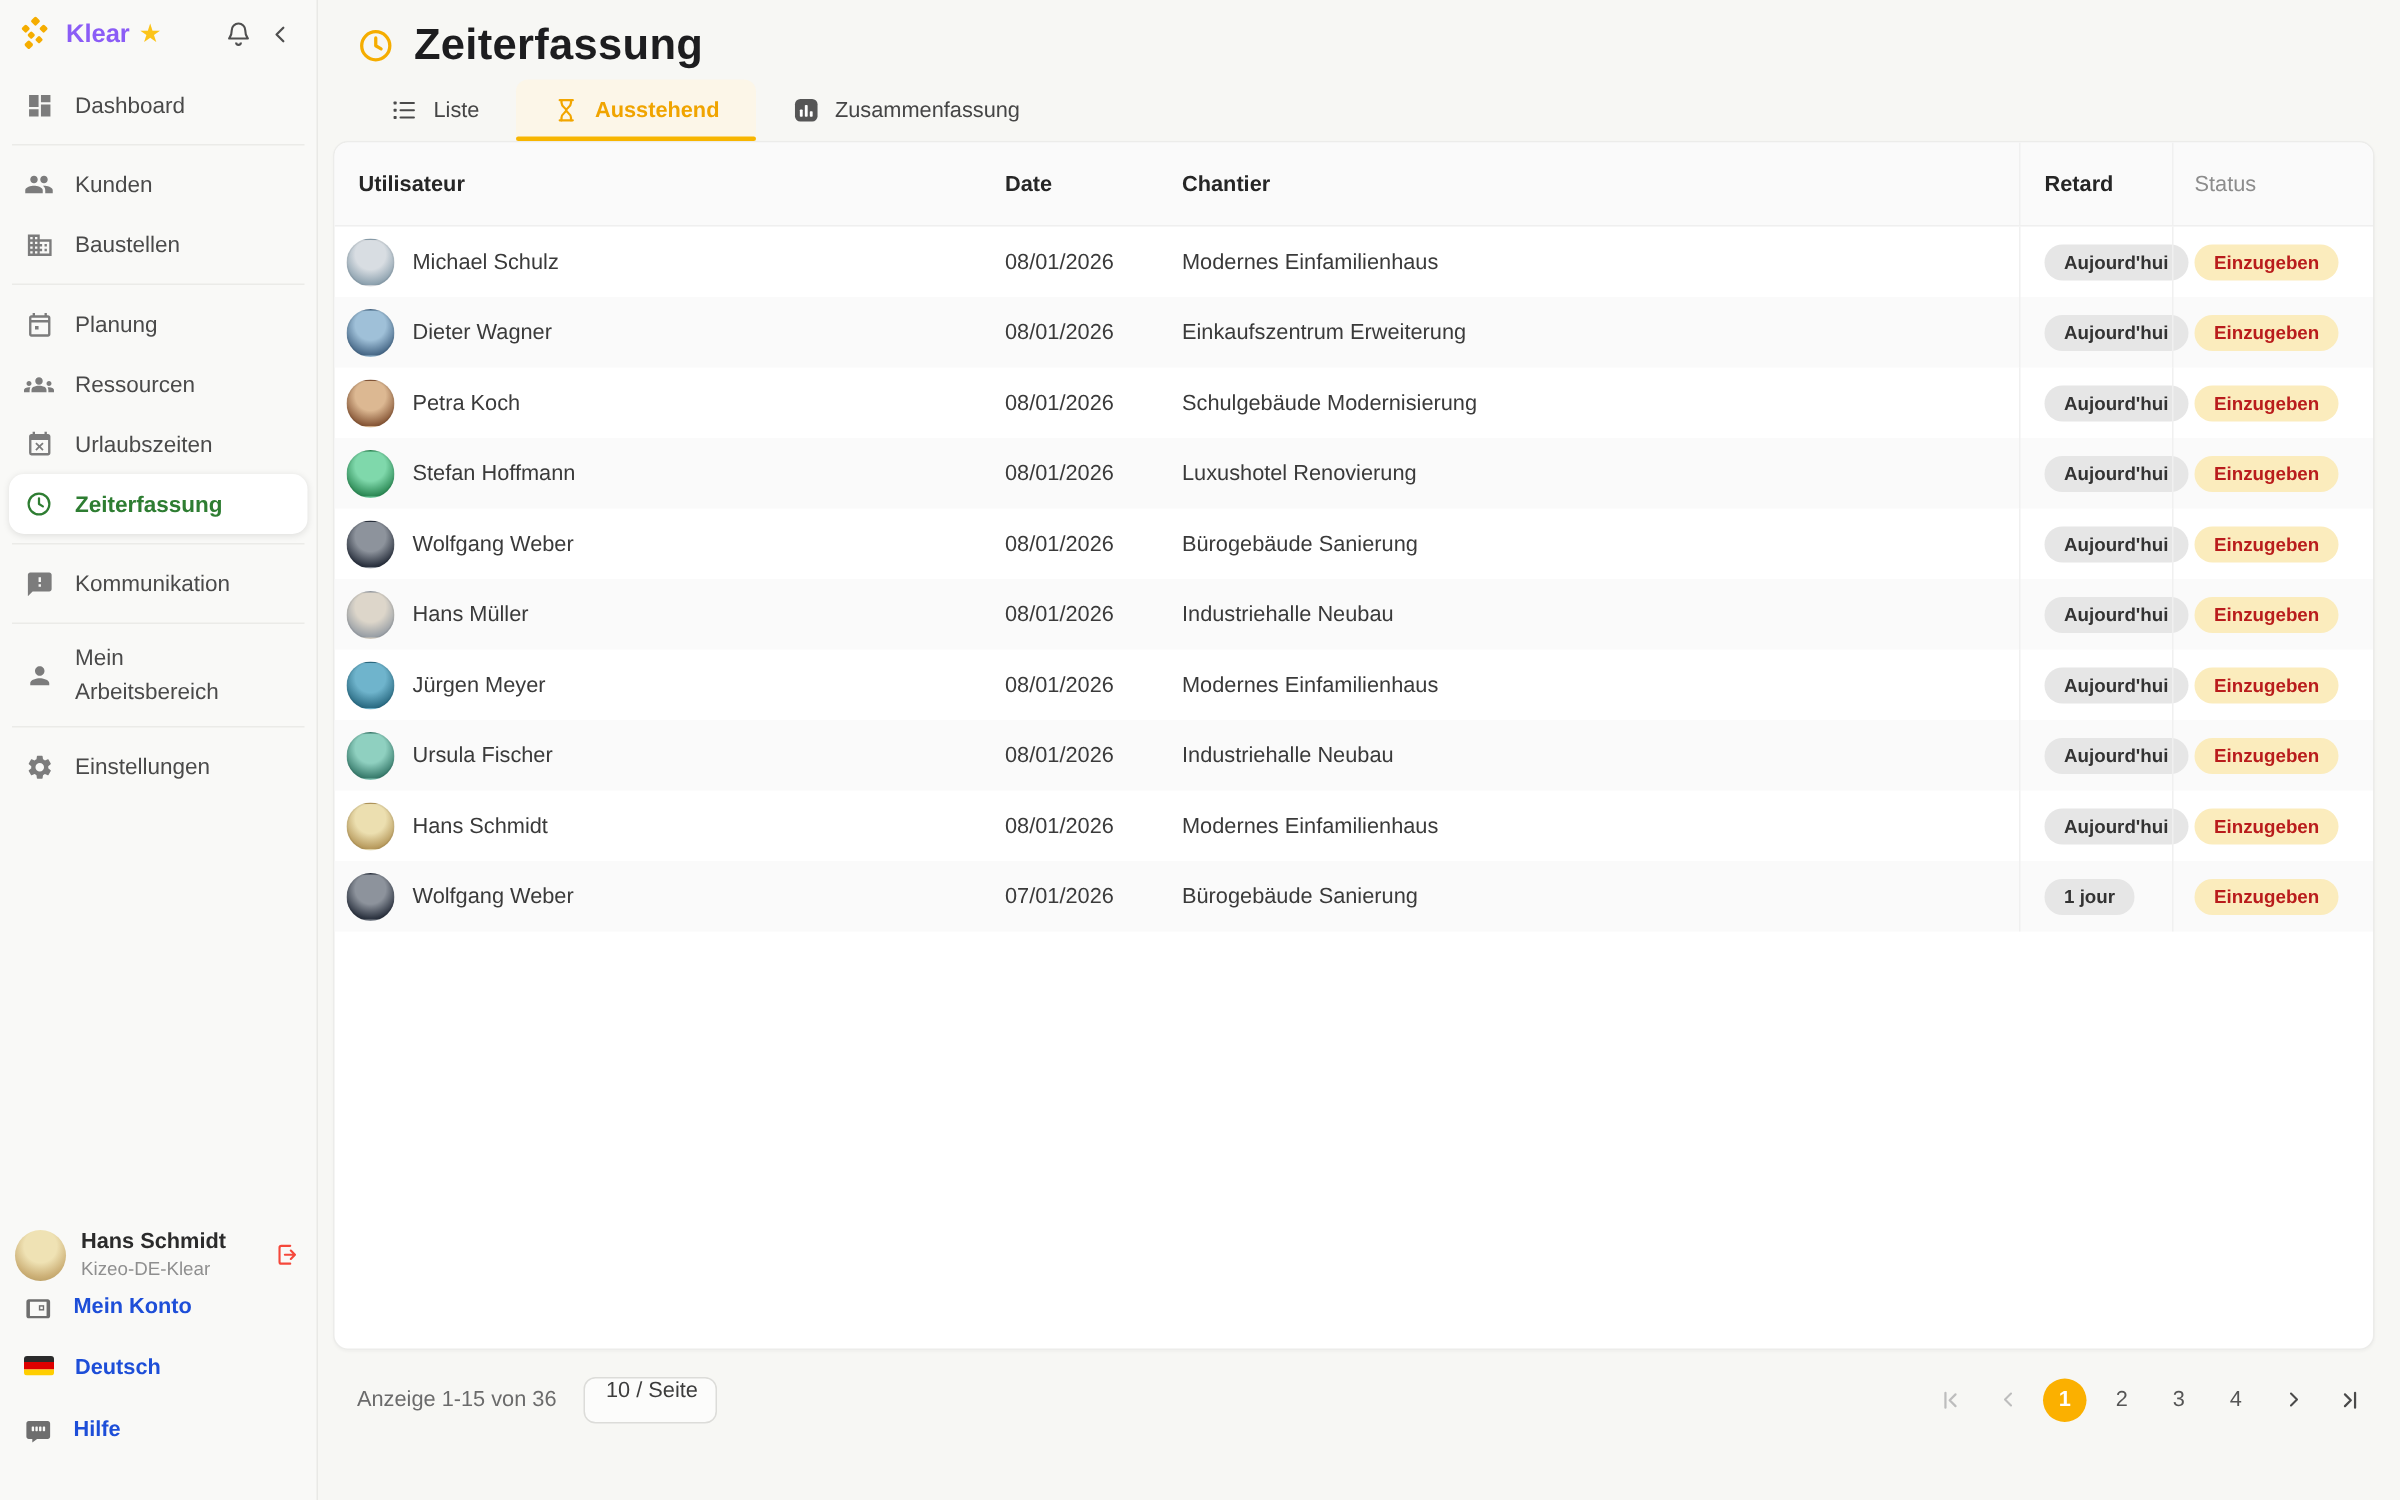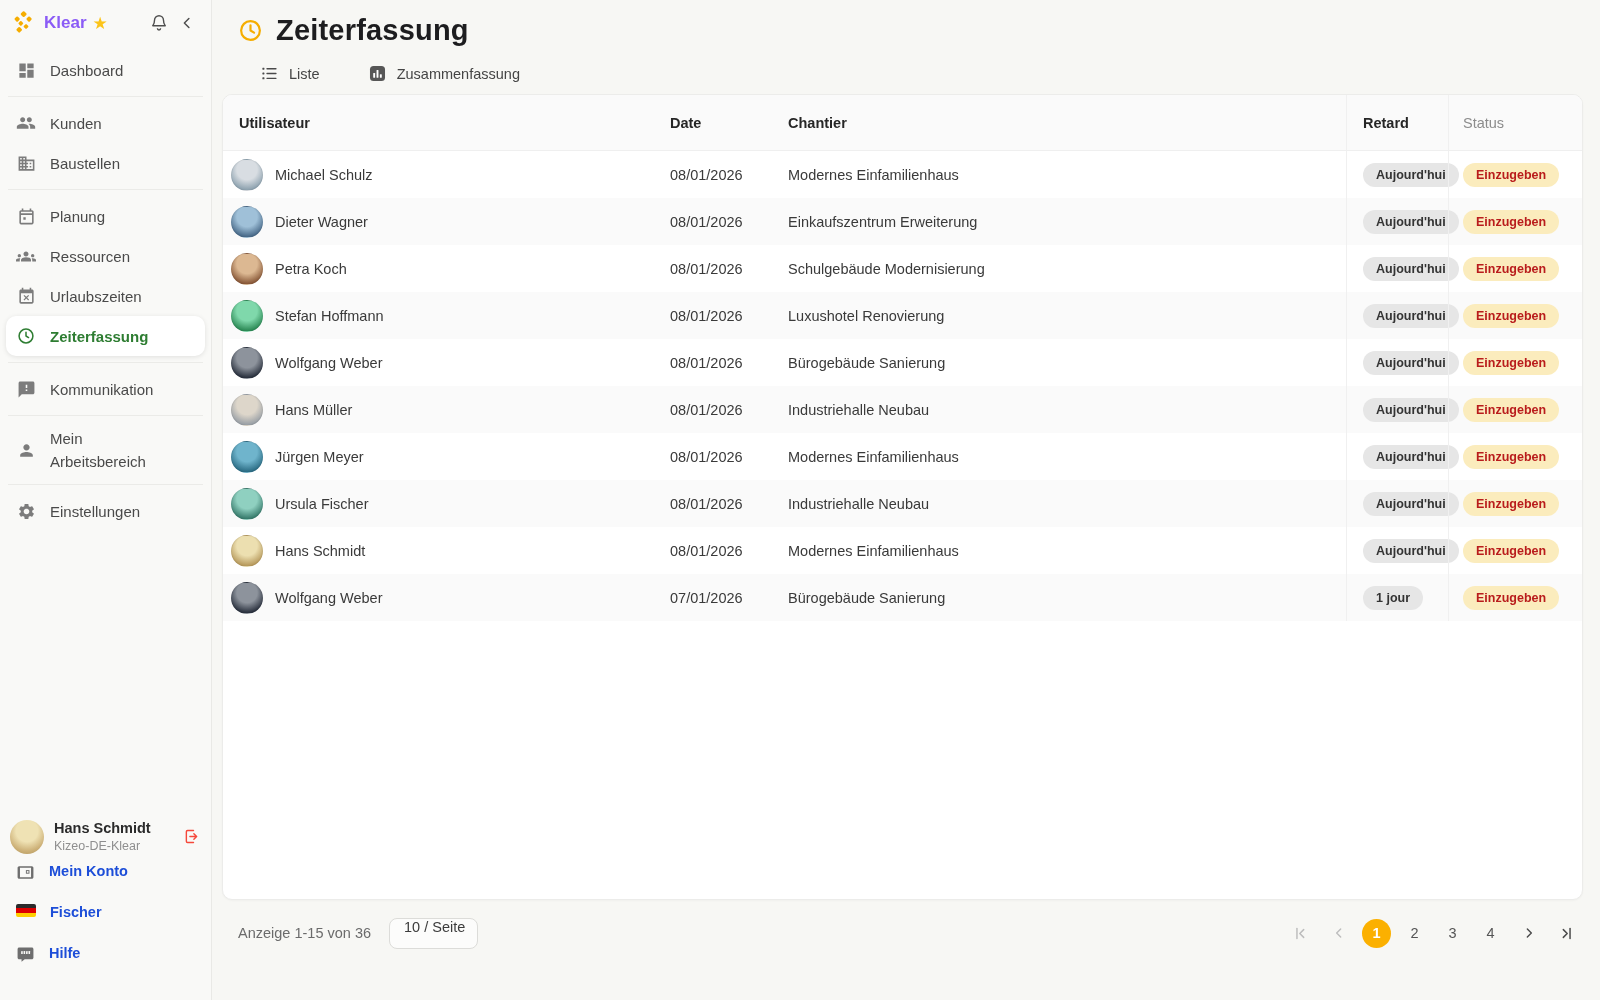--- a/index.html
+++ b/index.html
@@ -236,21 +236,21 @@
         <span class="lbl">Mein Konto</span>
       </div>
       <div class="foot-item">
         <span class="nicon">
             <span class="flag">
               <i class="b"></i>
               <i class="r"></i>
               <i class="g"></i>
             </span>
           </span>
-        <span class="lbl">Fischer</span>
+        <span class="lbl">Deutsch</span>
       </div>
       <div class="foot-item">
         <span class="nicon"><svg viewBox="0 0 24 24" width="19" height="19">
               <path fill="#6e6e6e" d="M20 3H4c-1.1 0-2 .9-2 2v11c0 1.1.9 2 2 2h3v3l4-3h9c1.1 0 2-.9 2-2V5c0-1.1-.9-2-2-2z"></path>
               <g fill="#f9f9f7">
                 <rect x="6.5" y="7.5" width="2" height="4" rx="0.6"></rect>
                 <rect x="9.6" y="7.5" width="2" height="4" rx="0.6"></rect>
                 <rect x="12.7" y="7.5" width="2" height="4" rx="0.6"></rect>
                 <rect x="15.8" y="7.5" width="2" height="4" rx="0.6"></rect>
               </g>
@@ -279,20 +279,31 @@
                 <rect x="3" y="4.6" width="2.6" height="2.6" rx="0.6"></rect>
                 <rect x="8" y="5.1" width="13" height="1.7" rx="0.85"></rect>
                 <rect x="3" y="10.7" width="2.6" height="2.6" rx="0.6"></rect>
                 <rect x="8" y="11.2" width="13" height="1.7" rx="0.85"></rect>
                 <rect x="3" y="16.8" width="2.6" height="2.6" rx="0.6"></rect>
                 <rect x="8" y="17.3" width="13" height="1.7" rx="0.85"></rect>
               </g>
             </svg>
           </span>
         <span>Liste</span>
+      </div>
+      <div class="tab active">
+        <span class="ticon">
+            <svg viewBox="0 0 24 24" width="19" height="19">
+              <g fill="none" stroke="#f2a600" stroke-width="1.9" stroke-linecap="round" stroke-linejoin="round">
+                <path d="M6.5 3.5h11M6.5 20.5h11"></path>
+                <path d="M8 3.5v2.2c0 3.6 4 4.4 4 6.3s-4 2.7-4 6.3v2.2M16 3.5v2.2c0 3.6-4 4.4-4 6.3s4 2.7 4 6.3v2.2"></path>
+              </g>
+            </svg>
+          </span>
+        <span>Ausstehend</span>
       </div>
       <div class="tab">
         <span class="ticon">
             <svg viewBox="0 0 24 24" width="19" height="19">
               <rect x="2.5" y="2.5" width="19" height="19" rx="4.5" fill="#565656"></rect>
               <g fill="#ffffff">
                 <rect x="6.6" y="11.4" width="2.4" height="6.1" rx="0.7"></rect>
                 <rect x="10.8" y="7.6" width="2.4" height="9.9" rx="0.7"></rect>
                 <rect x="15" y="12.8" width="2.4" height="4.7" rx="0.7"></rect>
               </g>

